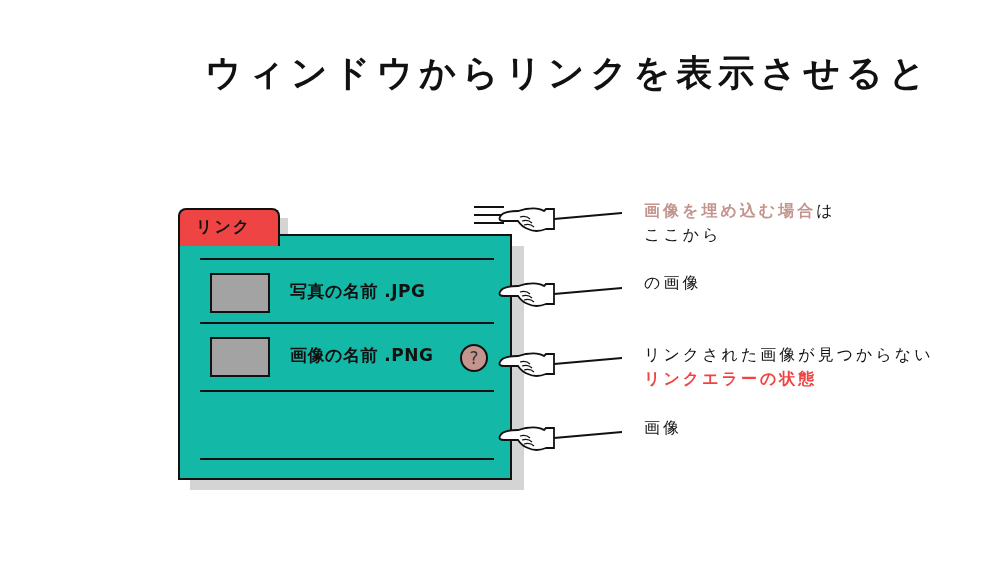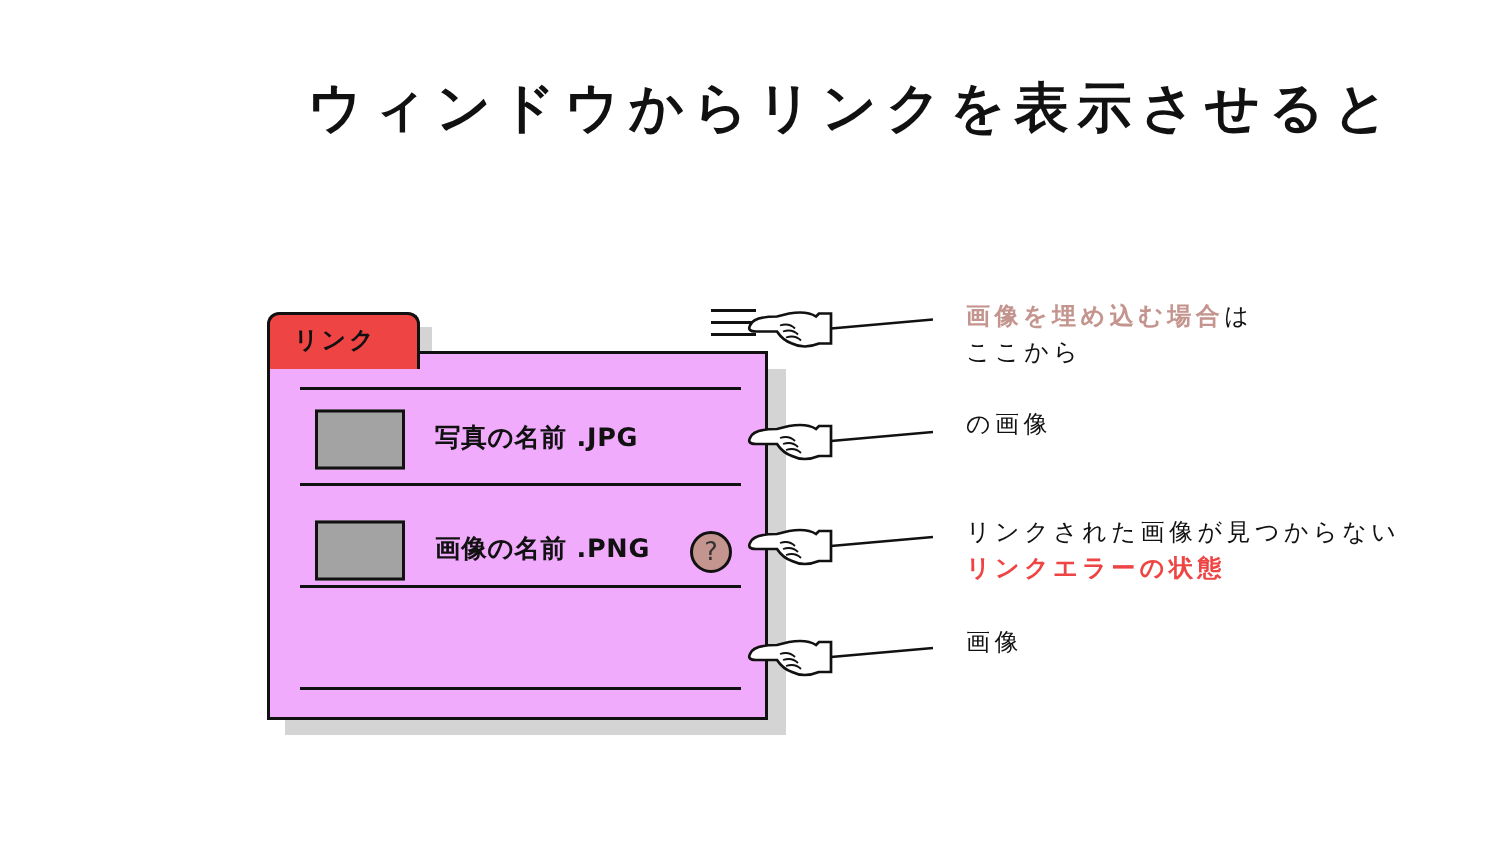--- a/index.html
+++ b/index.html
@@ -20,21 +20,21 @@
   .tab {
     position: absolute; left: 178px; top: 208px; width: 98px; height: 36px;
     background: #ef4444; border: 2px solid #111; border-bottom: none; border-radius: 8px 8px 0 0;
     z-index: 3;
   }
   .tab-label {
     position: absolute; left: 16px; top: 7px; font-size: 16px; font-weight: bold; letter-spacing: 2px;
   }
   .panel {
     position: absolute; left: 178px; top: 234px; width: 334px; height: 246px;
-    background: #f0abfc; border: 2px solid #111; box-sizing: border-box; z-index: 2;
+    background: #14b8a6; border: 2px solid #111; box-sizing: border-box; z-index: 2;
   }
   .divider { position: absolute; left: 20px; width: 294px; height: 2px; background: #111; }
   .row { position: absolute; left: 0; width: 330px; height: 64px; }
   .thumb {
     position: absolute; left: 30px; top: 13px; width: 60px; height: 40px;
     background: #a3a3a3; border: 2px solid #111; box-sizing: border-box;
   }
   .fname {
     position: absolute; left: 110px; top: 20px; font-size: 17px; font-weight: bold; letter-spacing: 0.5px;
   }
@@ -77,21 +77,21 @@
 
 <div class="panel">
   <div class="divider" style="top:22px"></div>
 
   <div class="row" style="top:24px">
     <div class="thumb"></div>
     <span class="fname">写真の名前 .JPG</span>
   </div>
   <div class="divider" style="top:86px"></div>
 
-  <div class="row" style="top:98px">
+  <div class="row" style="top:88px">
     <div class="thumb"></div>
     <span class="fname">画像の名前 .PNG</span>
     <div class="status-q" style="background:#c4958e">?</div>
   </div>
   <div class="divider" style="top:154px"></div>
 
   <div class="divider" style="top:222px"></div>
 </div>
 
 <svg class="hand" style="left:492px; top:199px" viewBox="0 0 130 36">

